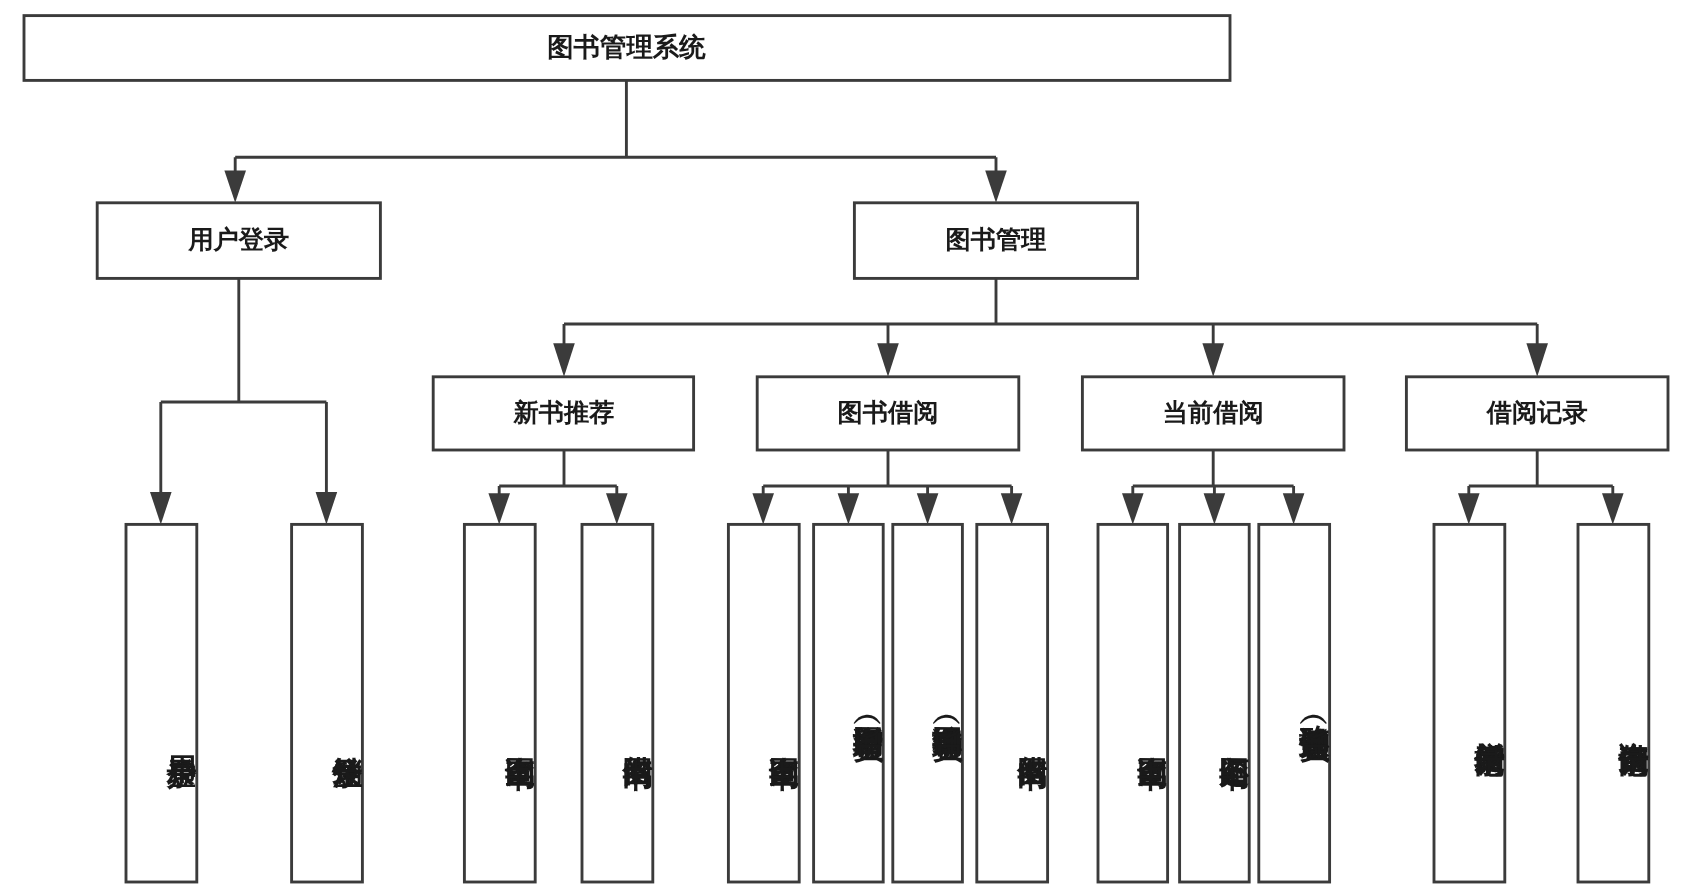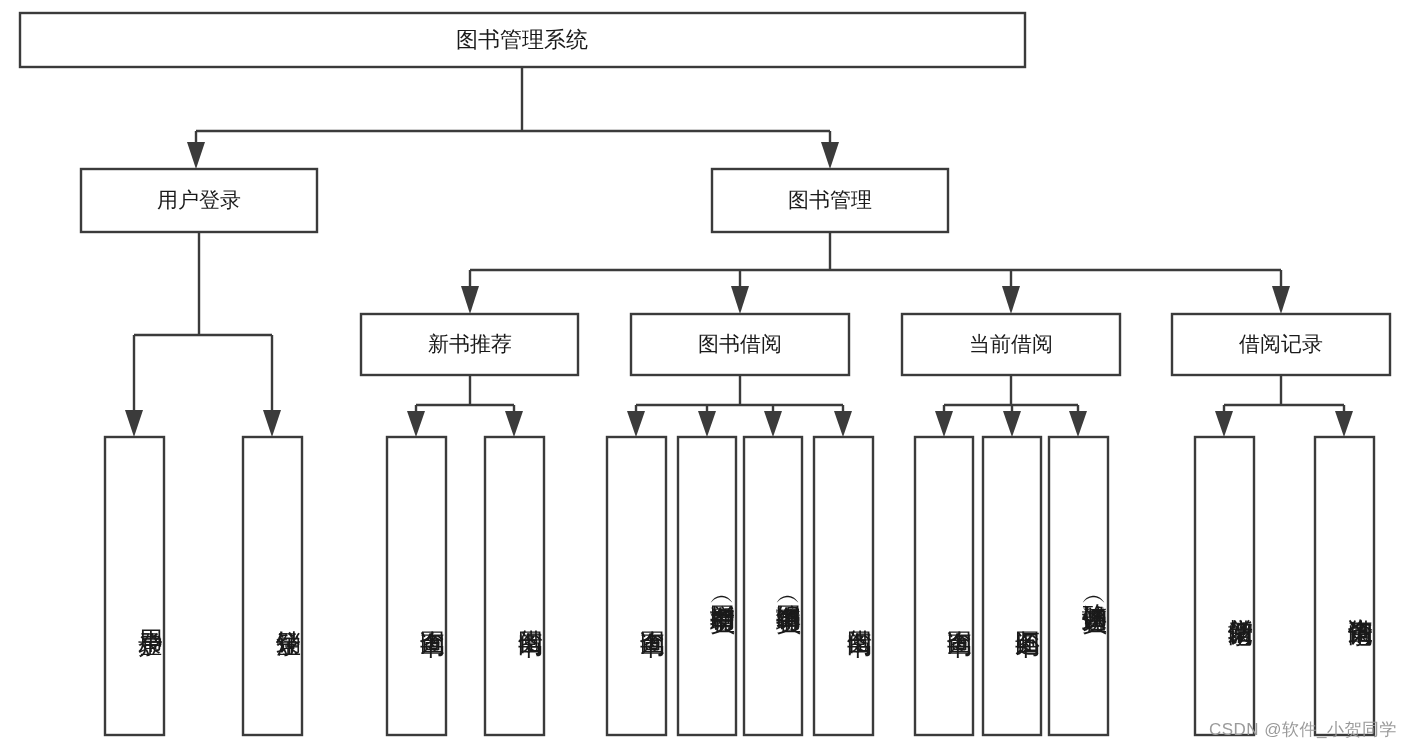--- a/index.html
+++ b/index.html
@@ -9,20 +9,21 @@
   }
   body {
     font-family: "Liberation Sans", "DejaVu Sans", sans-serif;
   }
   #diagram-root {
     position: relative;
     width: 1405px;
     height: 747px;
     background: #ffffff;
     overflow: hidden;
+    font-weight: bold;
   }
   svg.canvas {
     position: absolute;
     left: 0;
     top: 0;
     width: 1405px;
     height: 747px;
   }
   .node-box {
     fill: #ffffff;
@@ -196,15 +197,14 @@
   <div class="leaf-label" style="left:744px; top:443px; width:58px; height:290px;">编辑图书（管理员）</div>
   <div class="leaf-label" style="left:814px; top:492px; width:59px; height:240px;">借阅图书</div>
 
   <div class="leaf-label" style="left:915px; top:492px; width:58px; height:240px;">查询图书</div>
   <div class="leaf-label" style="left:983px; top:492px; width:58px; height:240px;">归还图书</div>
   <div class="leaf-label" style="left:1049px; top:443px; width:59px; height:290px;">确认归还（管理员）</div>
 
   <div class="leaf-label" style="left:1195px; top:470px; width:59px; height:262px;">新增借阅记录</div>
   <div class="leaf-label" style="left:1315px; top:470px; width:59px; height:262px;">查询借阅记录</div>
 
-  <div class="watermark">CSDN @软件_小贺同学</div>
 
 </div>
 
 </body></html>

